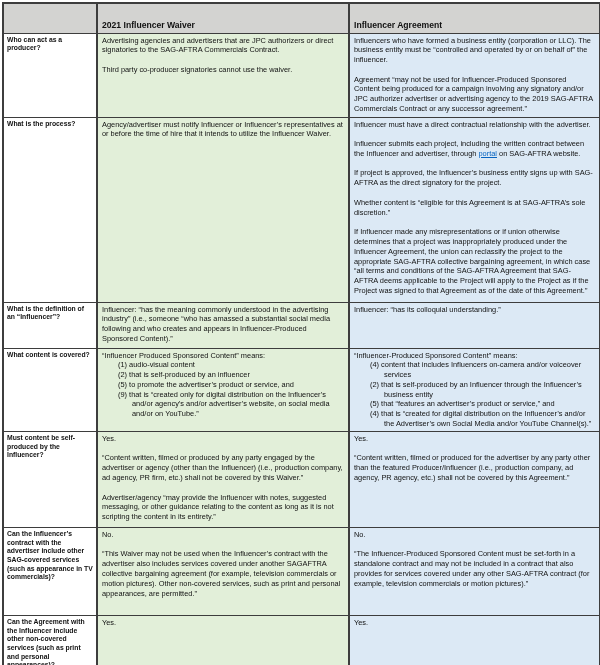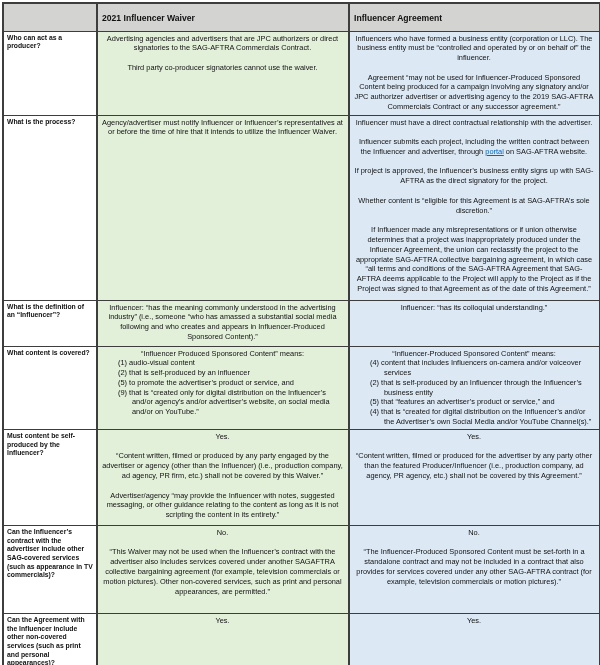--- a/index.html
+++ b/index.html
@@ -22,33 +22,33 @@
     vertical-align: top;
     padding: 2px 5px 2px 4px;
     overflow: hidden;
   }
   tr > td + td { border-left-width: 2px; }
   td.hdr {
     background: #d3d3d1;
     font-weight: bold;
     font-size: 8.6px;
     line-height: 10.5px;
-    padding-top: 9px;
+    padding-top: 16px;
   }
   td.q {
     background: #ffffff;
     font-weight: bold;
     font-size: 6.8px;
     line-height: 8.7px;
     padding: 2px 3px 2px 3px;
   }
   td.w { background: #e2efd9; }
   td.a { background: #dce9f5; }
   td.cellbody { font-size: 7.4px; line-height: 9.8px; }
-  .pre { white-space: pre-wrap; text-align: center; }
+  .pre { white-space: pre-wrap; }
   .li { padding-left: 30px; text-indent: -14px; }
   a.link { color: #0563c1; text-decoration: underline; cursor: pointer; }
   tr.tr-h  { height: 28px; }
   tr.tr-1  { height: 84px; }
   tr.tr-2  { height: 185px; }
   tr.tr-3  { height: 46px; }
   tr.tr-4  { height: 80px; }
   tr.tr-5  { height: 96px; }
   tr.tr-6  { height: 88px; }
   tr.tr-7  { height: 49px; }

